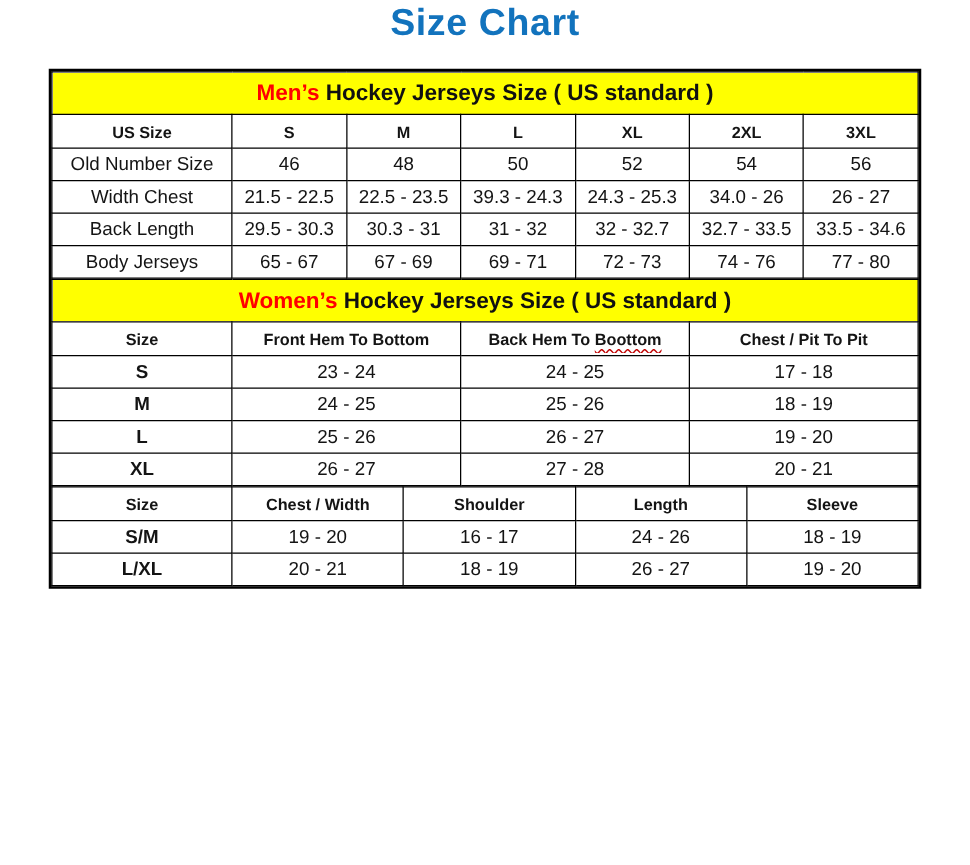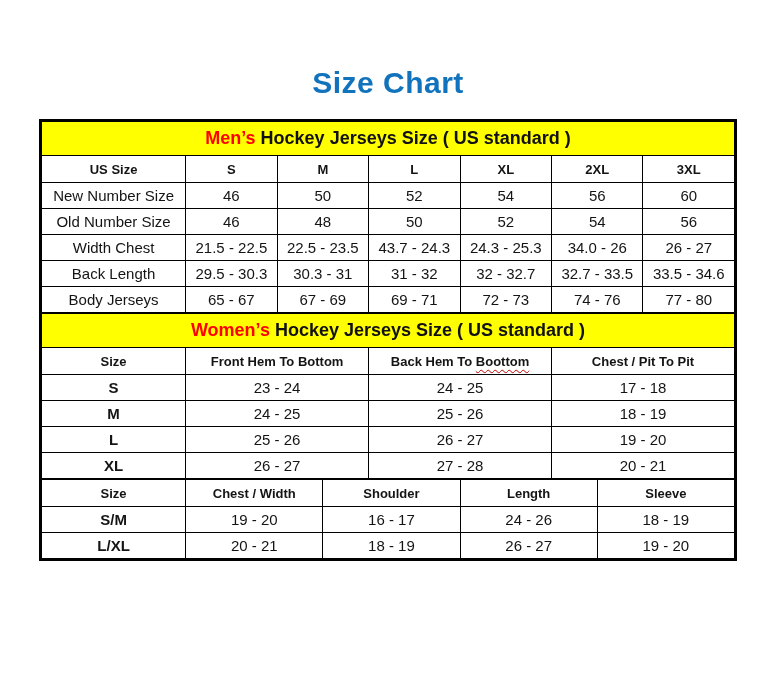--- a/index.html
+++ b/index.html
@@ -10,21 +10,20 @@
     color: #141414;
   }
   .page {
     width: 776px;
     height: 692px;
     background: #ffffff;
     overflow: hidden;
   }
   .page-title {
     margin: 0;
-    padding-top: 64px;
     text-align: center;
     font-size: 30px;
     line-height: 38px;
     font-weight: bold;
     color: #1273bd;
     letter-spacing: 0.5px;
   }
   .chart-frame {
     width: 694px;
     margin: 17px auto 0 auto;
@@ -101,42 +100,33 @@
           <tr class="head-row">
             <td>US Size</td>
             <td>S</td>
             <td>M</td>
             <td>L</td>
             <td>XL</td>
             <td>2XL</td>
             <td>3XL</td>
           </tr>
           <tr class="data-row">
-            <td>New Number Size</td>
-            <td>46</td>
-            <td>50</td>
-            <td>52</td>
-            <td>54</td>
-            <td>56</td>
-            <td>60</td>
-          </tr>
-          <tr class="data-row">
             <td>Old Number Size</td>
             <td>46</td>
             <td>48</td>
             <td>50</td>
             <td>52</td>
             <td>54</td>
             <td>56</td>
           </tr>
           <tr class="data-row">
             <td>Width Chest</td>
             <td>21.5 - 22.5</td>
             <td>22.5 - 23.5</td>
-            <td>43.7 - 24.3</td>
+            <td>39.3 - 24.3</td>
             <td>24.3 - 25.3</td>
             <td>34.0 - 26</td>
             <td>26 - 27</td>
           </tr>
           <tr class="data-row">
             <td>Back Length</td>
             <td>29.5 - 30.3</td>
             <td>30.3 - 31</td>
             <td>31 - 32</td>
             <td>32 - 32.7</td>

